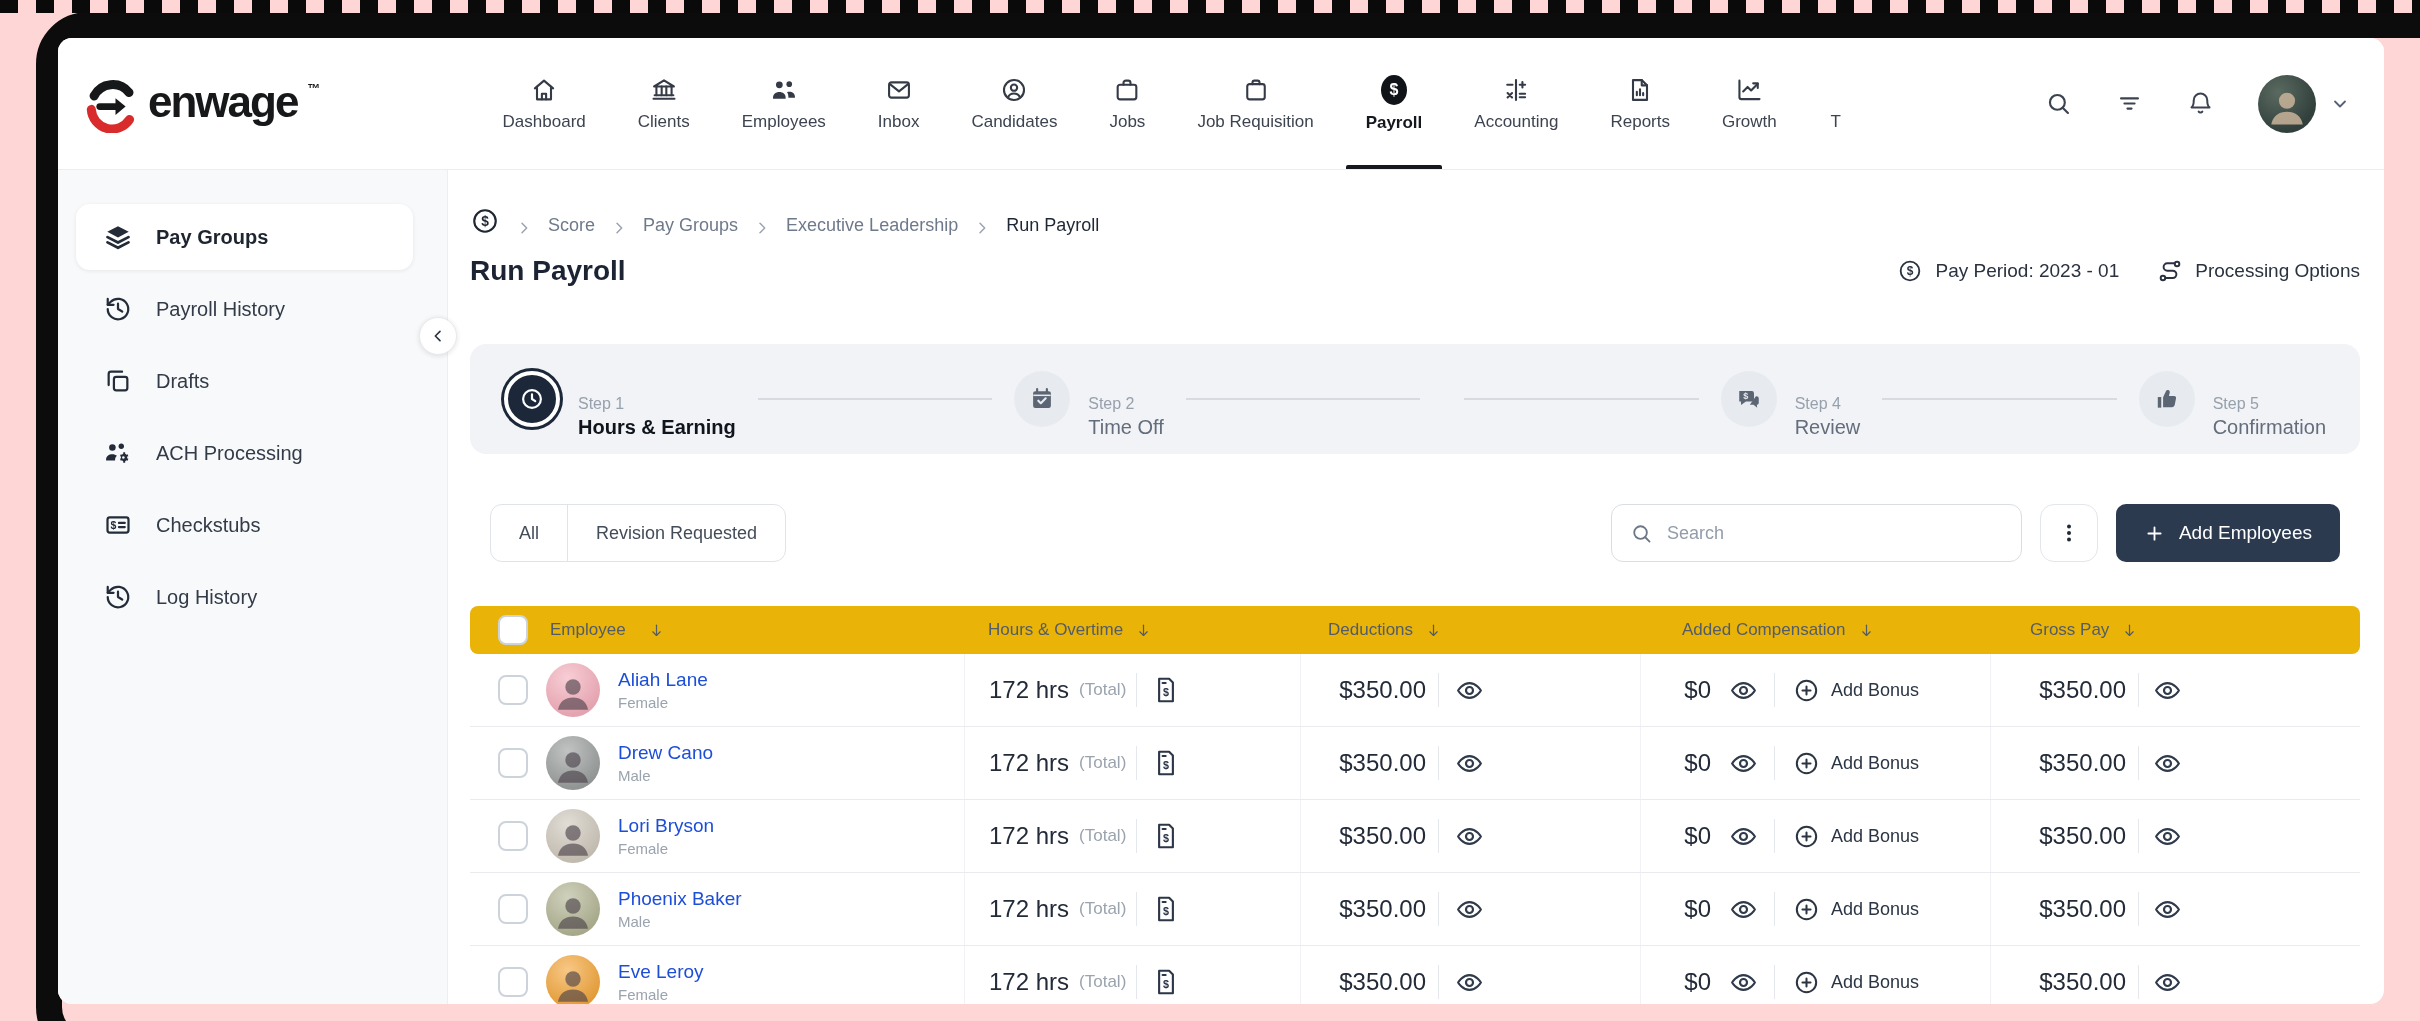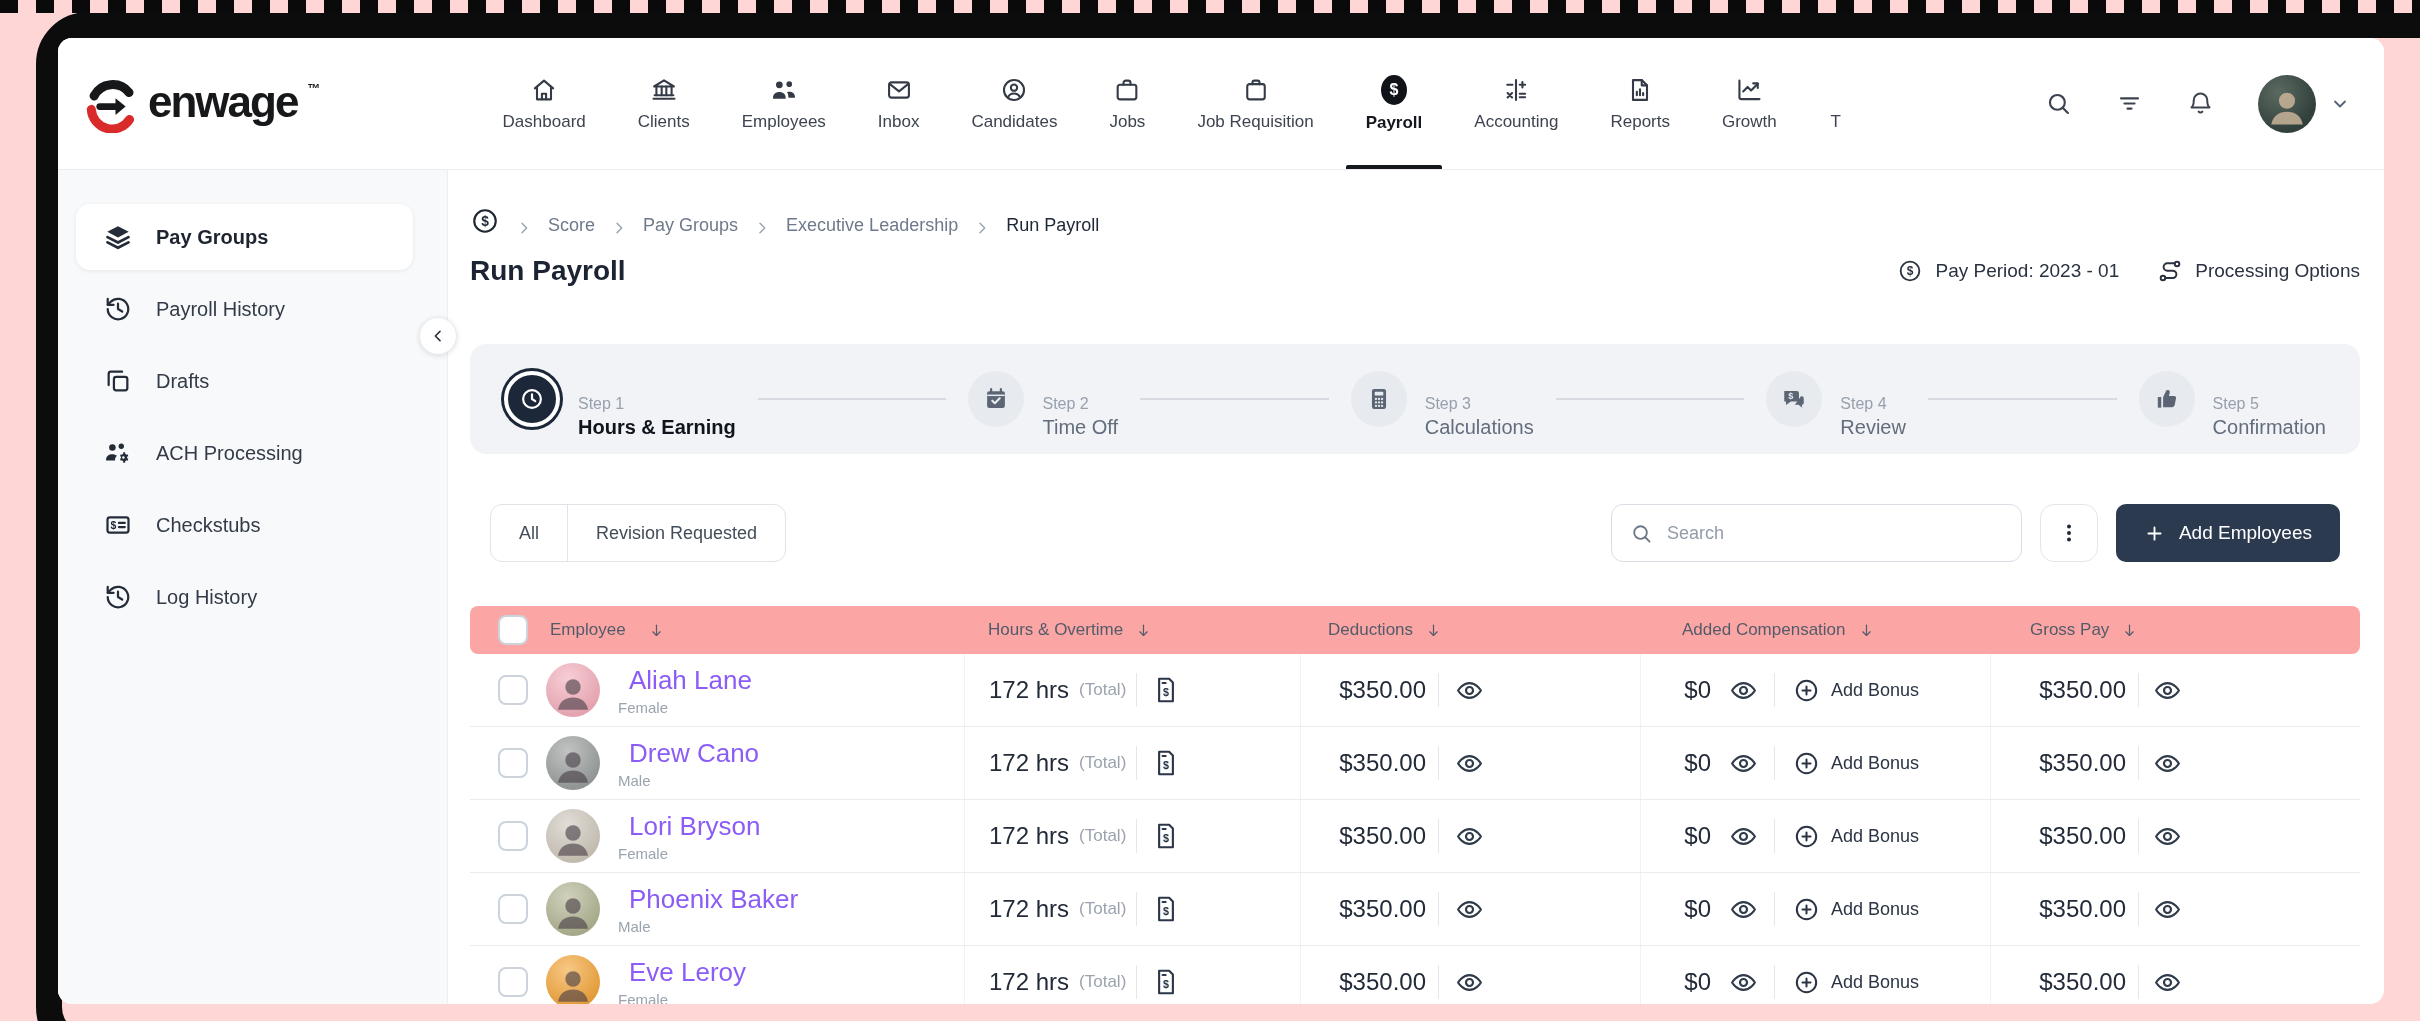--- a/index.html
+++ b/index.html
@@ -99,38 +99,38 @@
     display:flex; align-items:center; justify-content:center; cursor:pointer; }
   .kebab-btn .ic { width:24px; height:24px; color:#1f2937; }
   .add-btn { height:58px; border-radius:10px; background:#2c3a50; color:#fff; display:flex; align-items:center; gap:14px;
     padding:0 28px; cursor:pointer; border:none; }
   .add-btn .ic { width:21px; height:21px; color:#fff; }
   .add-btn-label { font-size:19px; font-weight:500; white-space:nowrap; }
 
   
   .table { margin-top:44px; }
   .tgrid { display:grid; grid-template-columns:494px 336px 340px 350px 1fr; align-items:center; }
-  .thead { height:48px; background:#fca5a5; border-radius:8px; }
+  .thead { height:48px; background:#eab308; border-radius:8px; }
   .th { display:flex; align-items:center; gap:12px; font-size:17px; color:#525c69; font-weight:500; }
   .th .ic-sort { width:17px; height:17px; color:#525c69; cursor:pointer; }
   .th1 { padding-left:28px; gap:22px; }
   .th2 { padding-left:24px; } .th3 { padding-left:28px; } .th4 { padding-left:42px; } .th5 { padding-left:40px; }
   .th-label { cursor:pointer; white-space:nowrap; }
 
   .checkbox { width:30px; height:30px; border:2px solid #ccd3db; border-radius:8px; background:#fff; flex:none; cursor:pointer; }
 
   .trow { height:73px; border-bottom:1px solid #e9ebef; background:#fff; }
   .td { height:100%; display:flex; align-items:center; }
   .td + .td { border-left:1px solid #f0f2f5; }
   .td1 { padding-left:28px; gap:18px; }
   .avatar { width:54px; height:54px; border-radius:50%; position:relative; overflow:hidden; flex:none;
     background-image: radial-gradient(circle at 40% 28%, rgba(255,255,255,.38), rgba(0,0,0,.07) 75%); }
   .avatar svg { position:absolute; left:6px; top:9px; width:42px; height:42px; fill:#4a4048; opacity:.62; }
   .emp-texts { display:flex; flex-direction:column; gap:3px; }
-  .emp-name { font-size:26px; color:#8b5cf6; font-weight:500; white-space:nowrap;margin-left:11px; }
+  .emp-name { font-size:19px; color:#1d4ed8; font-weight:500; white-space:nowrap; }
   .emp-gender { font-size:15px; color:#9aa3ae; }
 
   .td2 { padding-left:24px; }
   .val { font-size:24px; color:#232b39; font-weight:500; white-space:nowrap; }
   .muted { font-size:17px; color:#9aa3ae; margin-left:10px; white-space:nowrap; }
   .vd { width:1px; height:34px; background:#e4e7ec; flex:none; }
   .td2 .vd { margin-left:10px; }
   .ic-invoice { width:30px; height:30px; color:#2b3648; margin-left:14px; cursor:pointer; }
   .ic-eye { width:29px; height:29px; color:#2f3a4a; cursor:pointer; flex:none; }
 
@@ -548,31 +548,20 @@
                 <svg class="ic">
                   <use href="#i-calendar-check"></use>
                 </svg>
               </span>
             <span class="step-texts">
               <span class="step-eyebrow">Step 2</span>
               <span class="step-name">Time Off</span>
             </span>
           </div>
           <div class="step-connector"></div>
-          <div class="step">
-            <span class="step-circle">
-                <svg class="ic">
-                  <use href="#i-calculator"></use>
-                </svg>
-              </span>
-            <span class="step-texts">
-              <span class="step-eyebrow">Step 3</span>
-              <span class="step-name">Calculations</span>
-            </span>
-          </div>
           <div class="step-connector"></div>
           <div class="step">
             <span class="step-circle">
                 <svg class="ic">
                   <use href="#i-chat-dollar"></use>
                 </svg>
               </span>
             <span class="step-texts">
               <span class="step-eyebrow">Step 4</span>
               <span class="step-name">Review</span>

